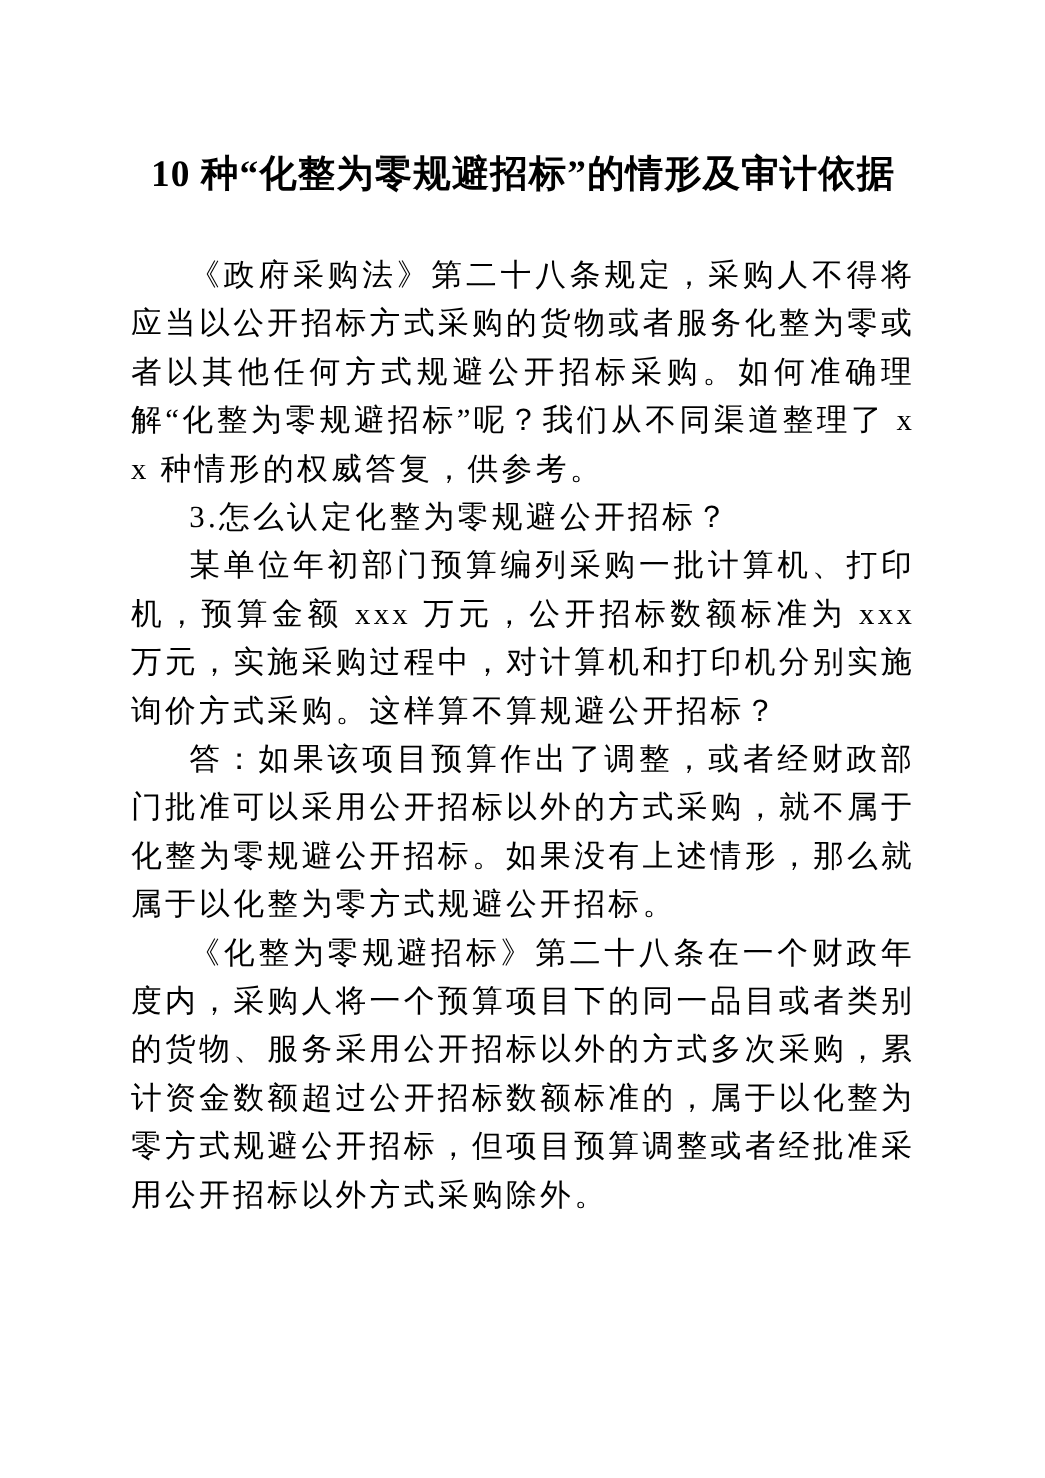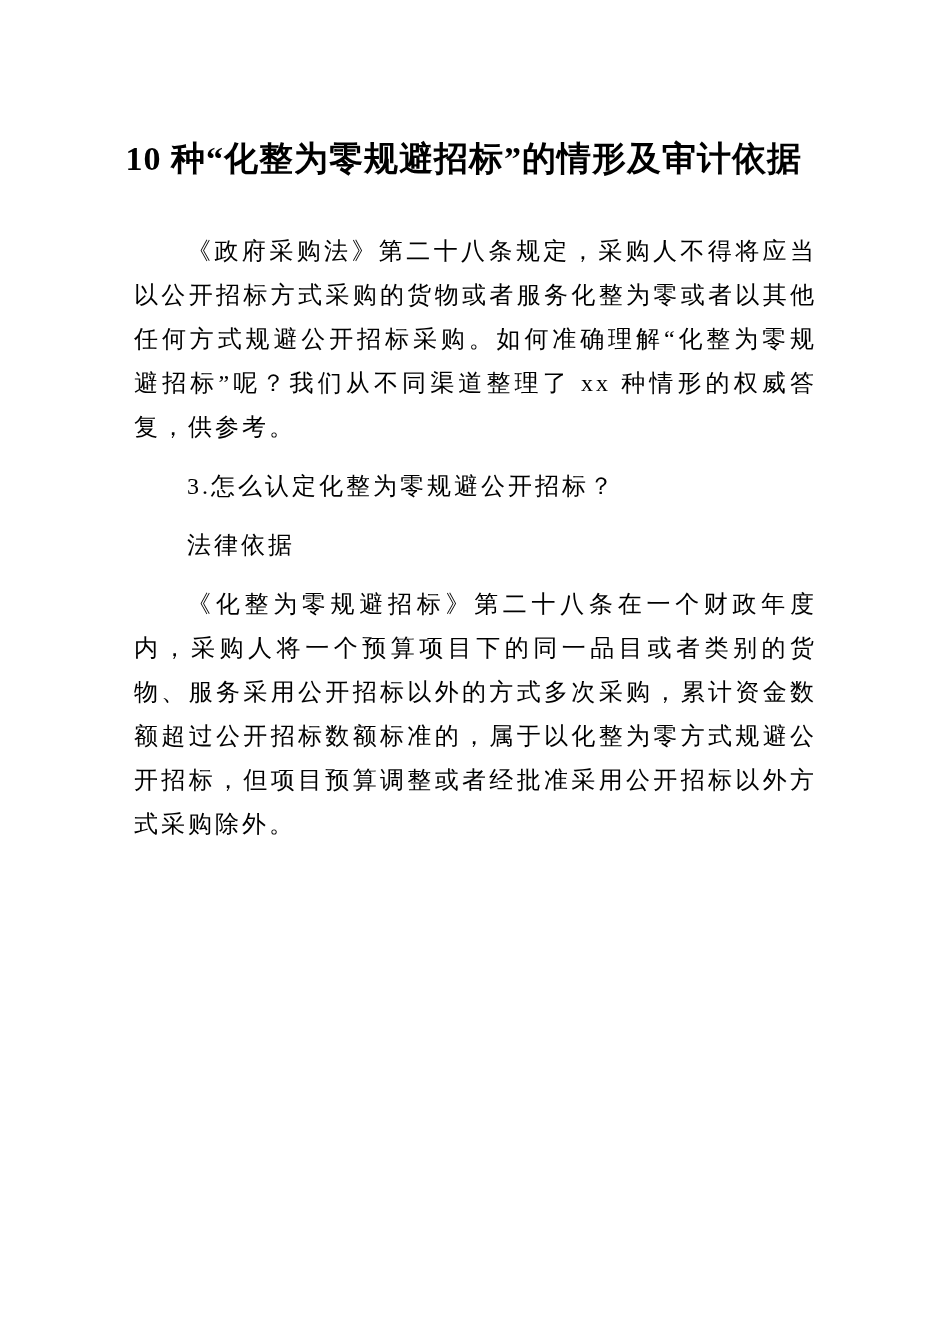--- a/index.html
+++ b/index.html
@@ -18,41 +18,43 @@
     font-family: "Liberation Serif", "DejaVu Serif", serif;
     overflow: hidden;
   }
   .doc-title {
     width: 700px;
     margin: 0 auto;
     font-size: 34px;
     line-height: 47px;
     font-weight: bold;
     letter-spacing: 1px;
+    text-align: center;
     word-break: break-all;
     overflow-wrap: anywhere;
   }
   .doc-body {
     margin-top: 47px;
   }
   .para {
-    margin: 15px;
-    font-size: 24px;
+    margin: 0;
+    font-size: 28px;
     line-height: 44px;
     letter-spacing: 3px;
     text-align: justify;
     text-indent: 53px;
     word-break: break-all;
     overflow-wrap: anywhere;
   }
 </style>
 </head>
 <body>
 
 <div class="page">
   <h1 class="doc-title">10 种“化整为零规避招标”的情形及审计依据</h1>
   <div class="doc-body">
     <p class="para">《政府采购法》第二十八条规定，采购人不得将应当以公开招标方式采购的货物或者服务化整为零或者以其他任何方式规避公开招标采购。如何准确理解“化整为零规避招标”呢？我们从不同渠道整理了 xx 种情形的权威答复，供参考。</p>
     <p class="para">3.怎么认定化整为零规避公开招标？</p>
-    <p class="para">法律依据</p>
+    <p class="para">某单位年初部门预算编列采购一批计算机、打印机，预算金额 xxx 万元，公开招标数额标准为 xxx 万元，实施采购过程中，对计算机和打印机分别实施询价方式采购。这样算不算规避公开招标？</p>
+    <p class="para">答：如果该项目预算作出了调整，或者经财政部门批准可以采用公开招标以外的方式采购，就不属于化整为零规避公开招标。如果没有上述情形，那么就属于以化整为零方式规避公开招标。</p>
     <p class="para">《化整为零规避招标》第二十八条在一个财政年度内，采购人将一个预算项目下的同一品目或者类别的货物、服务采用公开招标以外的方式多次采购，累计资金数额超过公开招标数额标准的，属于以化整为零方式规避公开招标，但项目预算调整或者经批准采用公开招标以外方式采购除外。</p>
   </div>
 </div>
 
 </body></html>

